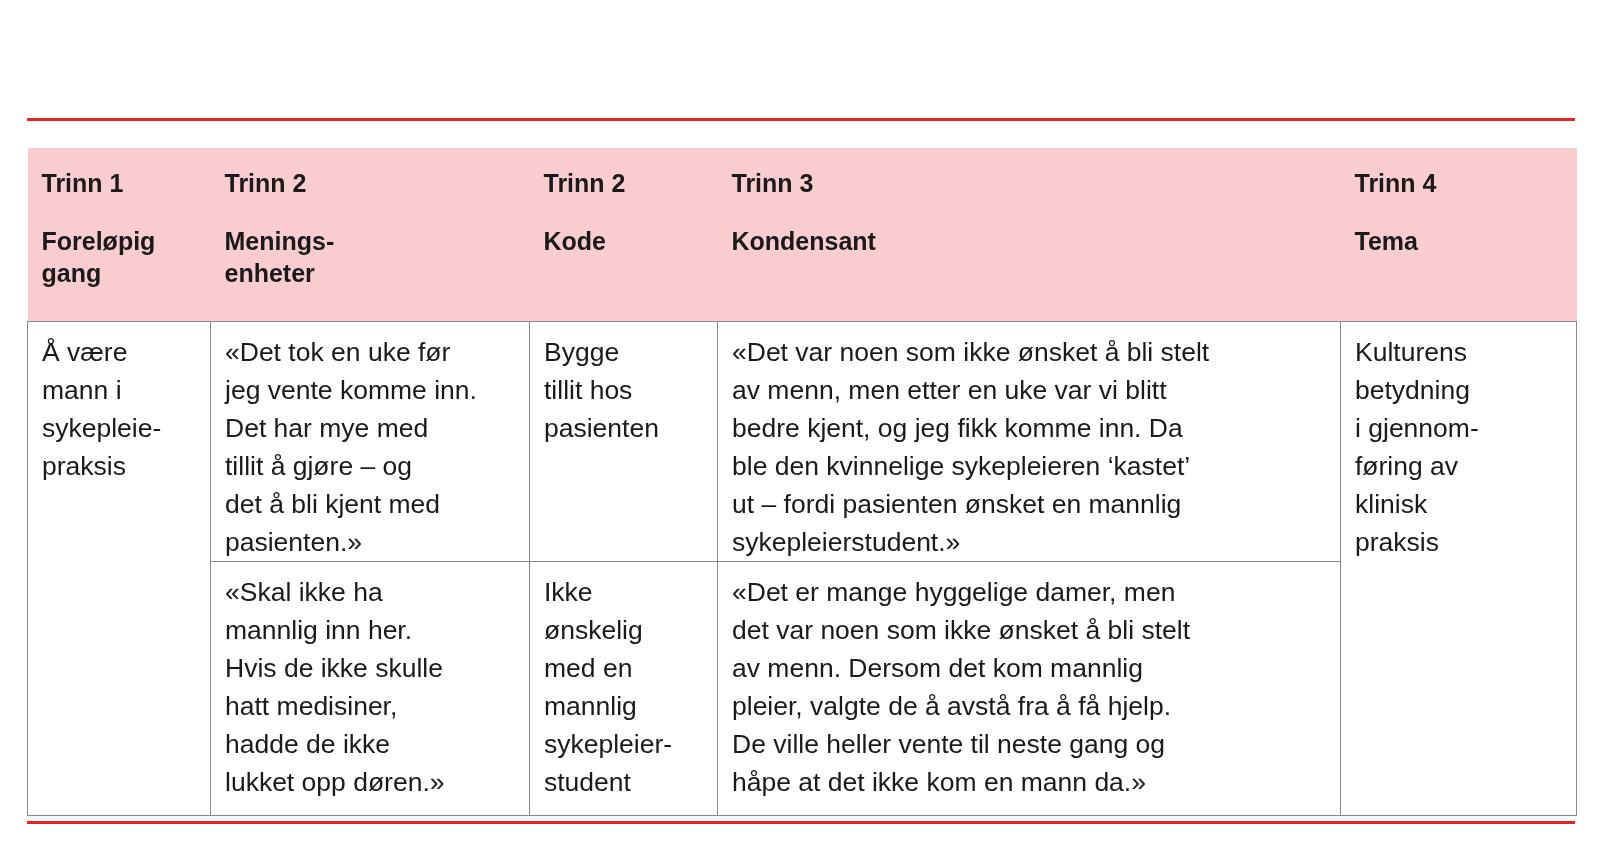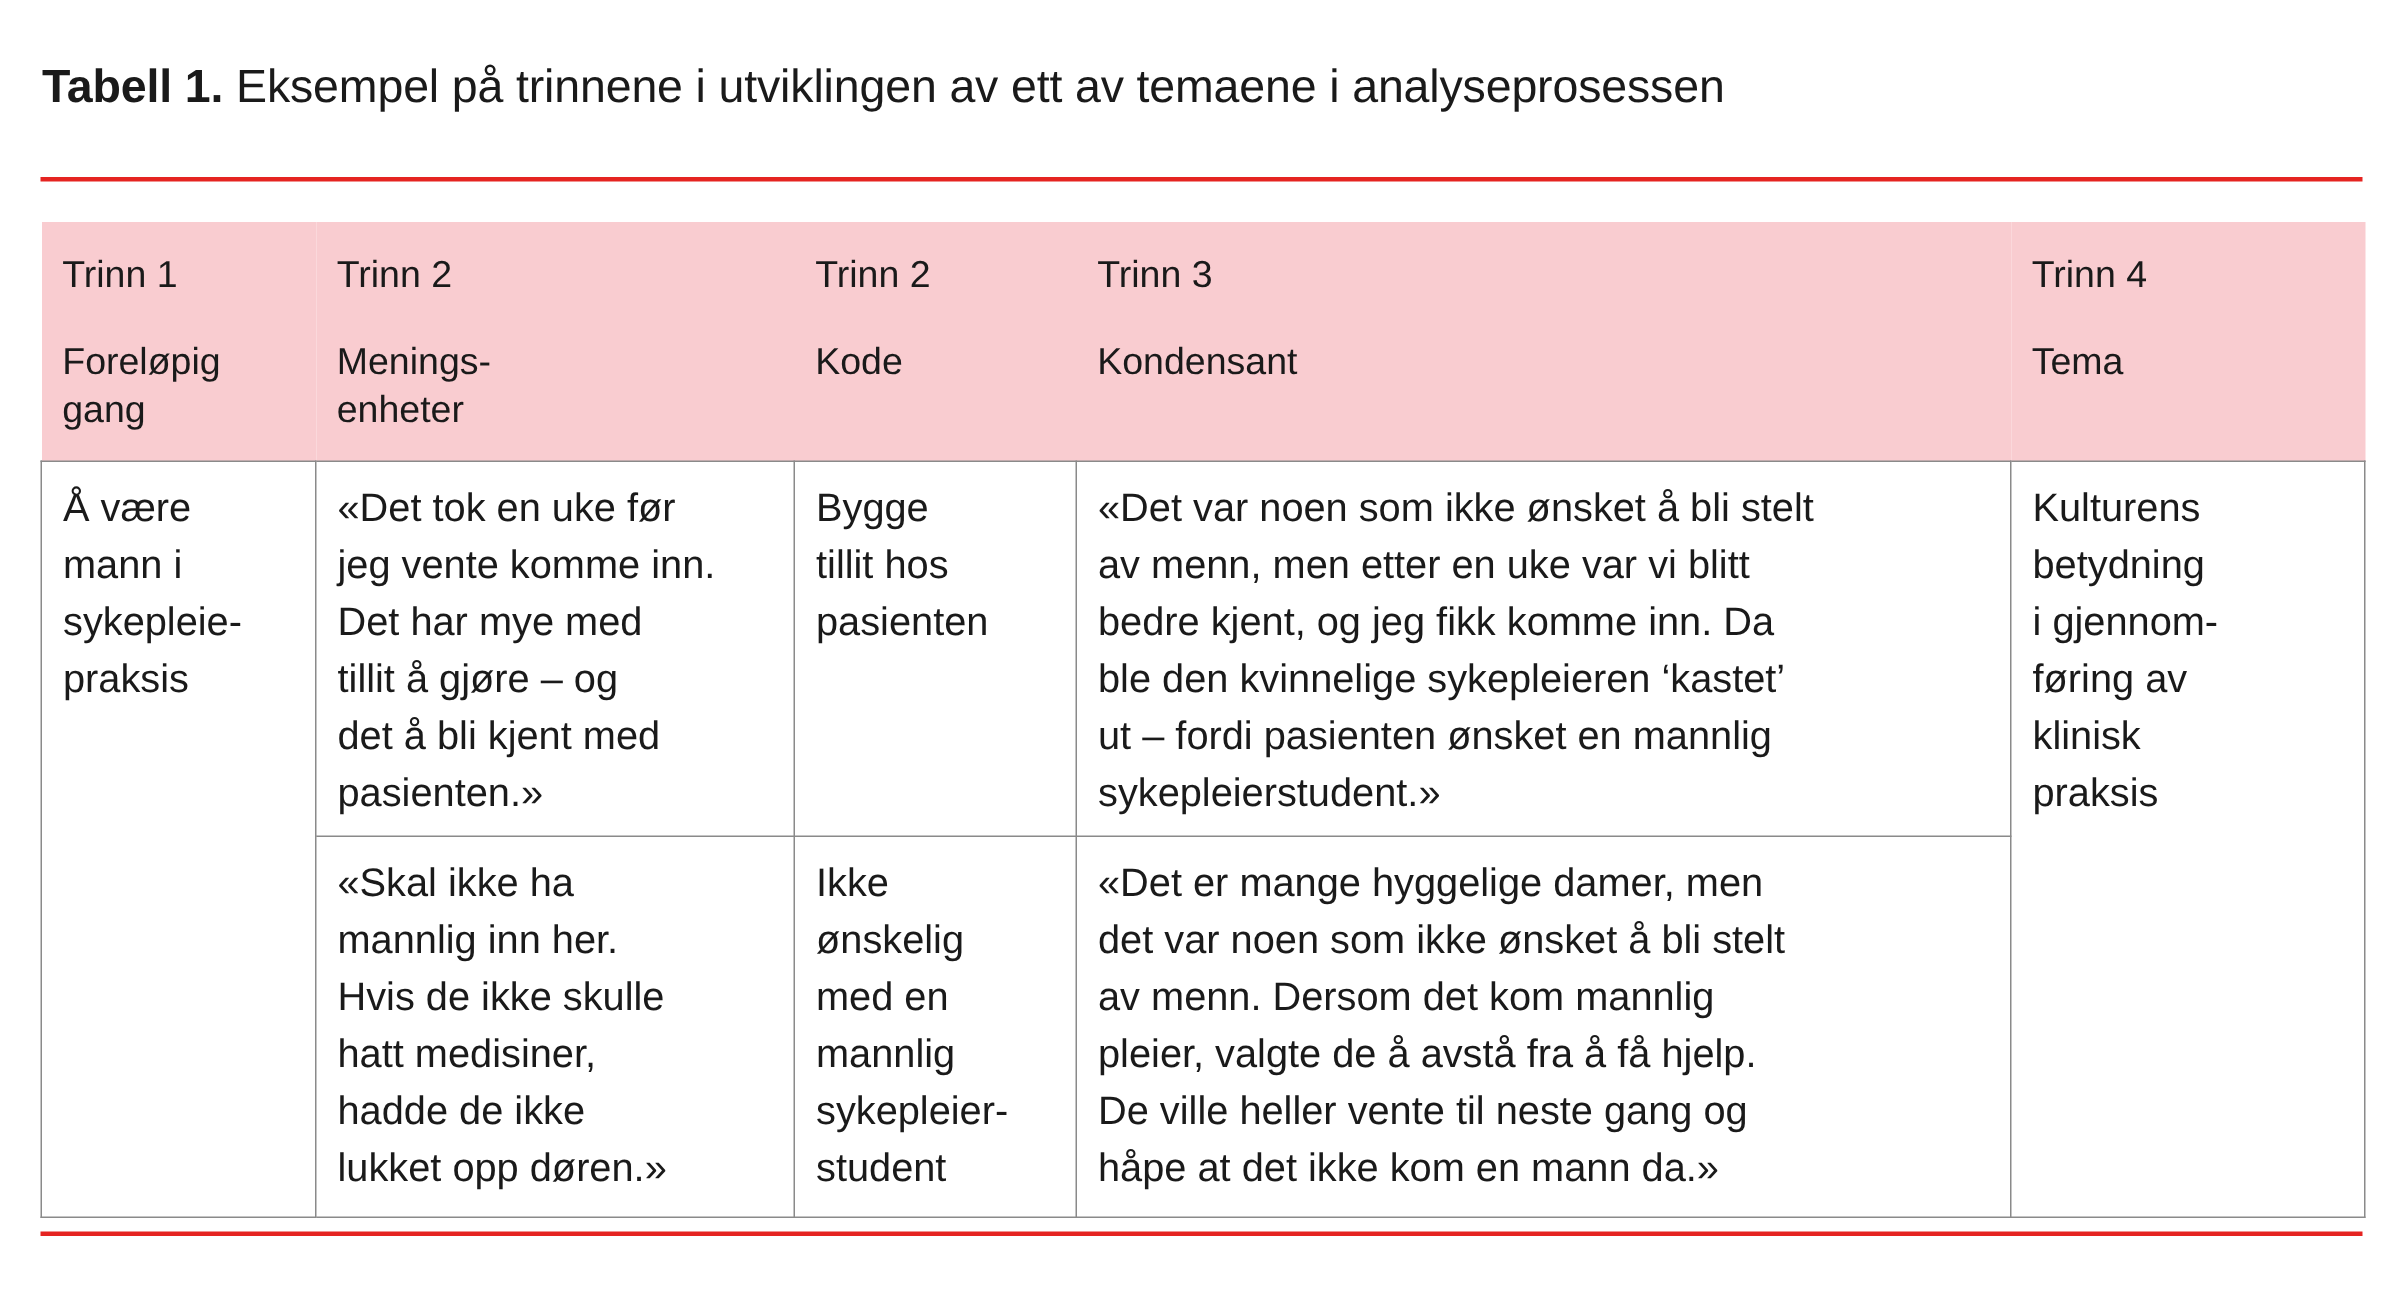--- a/index.html
+++ b/index.html
@@ -63,57 +63,54 @@
   table.steps col.c1 { width: 183px; }
   table.steps col.c2 { width: 319px; }
   table.steps col.c3 { width: 188px; }
   table.steps col.c4 { width: 623px; }
   table.steps col.c5 { width: 236px; }
 
   thead th {
     background: #f9ccd0;
     text-align: left;
     vertical-align: top;
-    font-weight: normal;
+    font-weight: bold;
     font-size: 25px;
     line-height: 32px;
-    padding: 19px 14px 18px 14px;
+    padding: 19px 14px 32px 14px;
     border: none;
   }
   thead th .step-no {
     display: block;
     margin-bottom: 26px;
   }
   thead th .step-name {
     display: block;
   }
   tbody td {
     vertical-align: top;
     font-size: 26.5px;
     line-height: 38px;
     padding: 11px 13px 14px 14px;
     border: 1px solid #8a8a8a;
     background: #ffffff;
   }
   tbody td.first-col {
     border-left: 1px solid #8a8a8a;
   }
-  tbody tr.row1 td { padding-bottom: 10px; }
+  tbody tr.row1 td { padding-bottom: 0; }
 
   
   .cell-text { white-space: pre-line; }
 </style>
 </head>
 <body>
 
 <div class="page">
 
-  <div class="caption">
-    <span class="cap-label">Tabell 1.</span><span class="cap-text"> Eksempel på trinnene i utviklingen av ett av temaene i analyseprosessen</span>
-  </div>
 
   <div class="rule rule-top"></div>
 
   <div class="tbl-wrap">
     <table class="steps">
       <colgroup>
         <col class="c1">
           <col class="c2">
           <col class="c3">
           <col class="c4">

